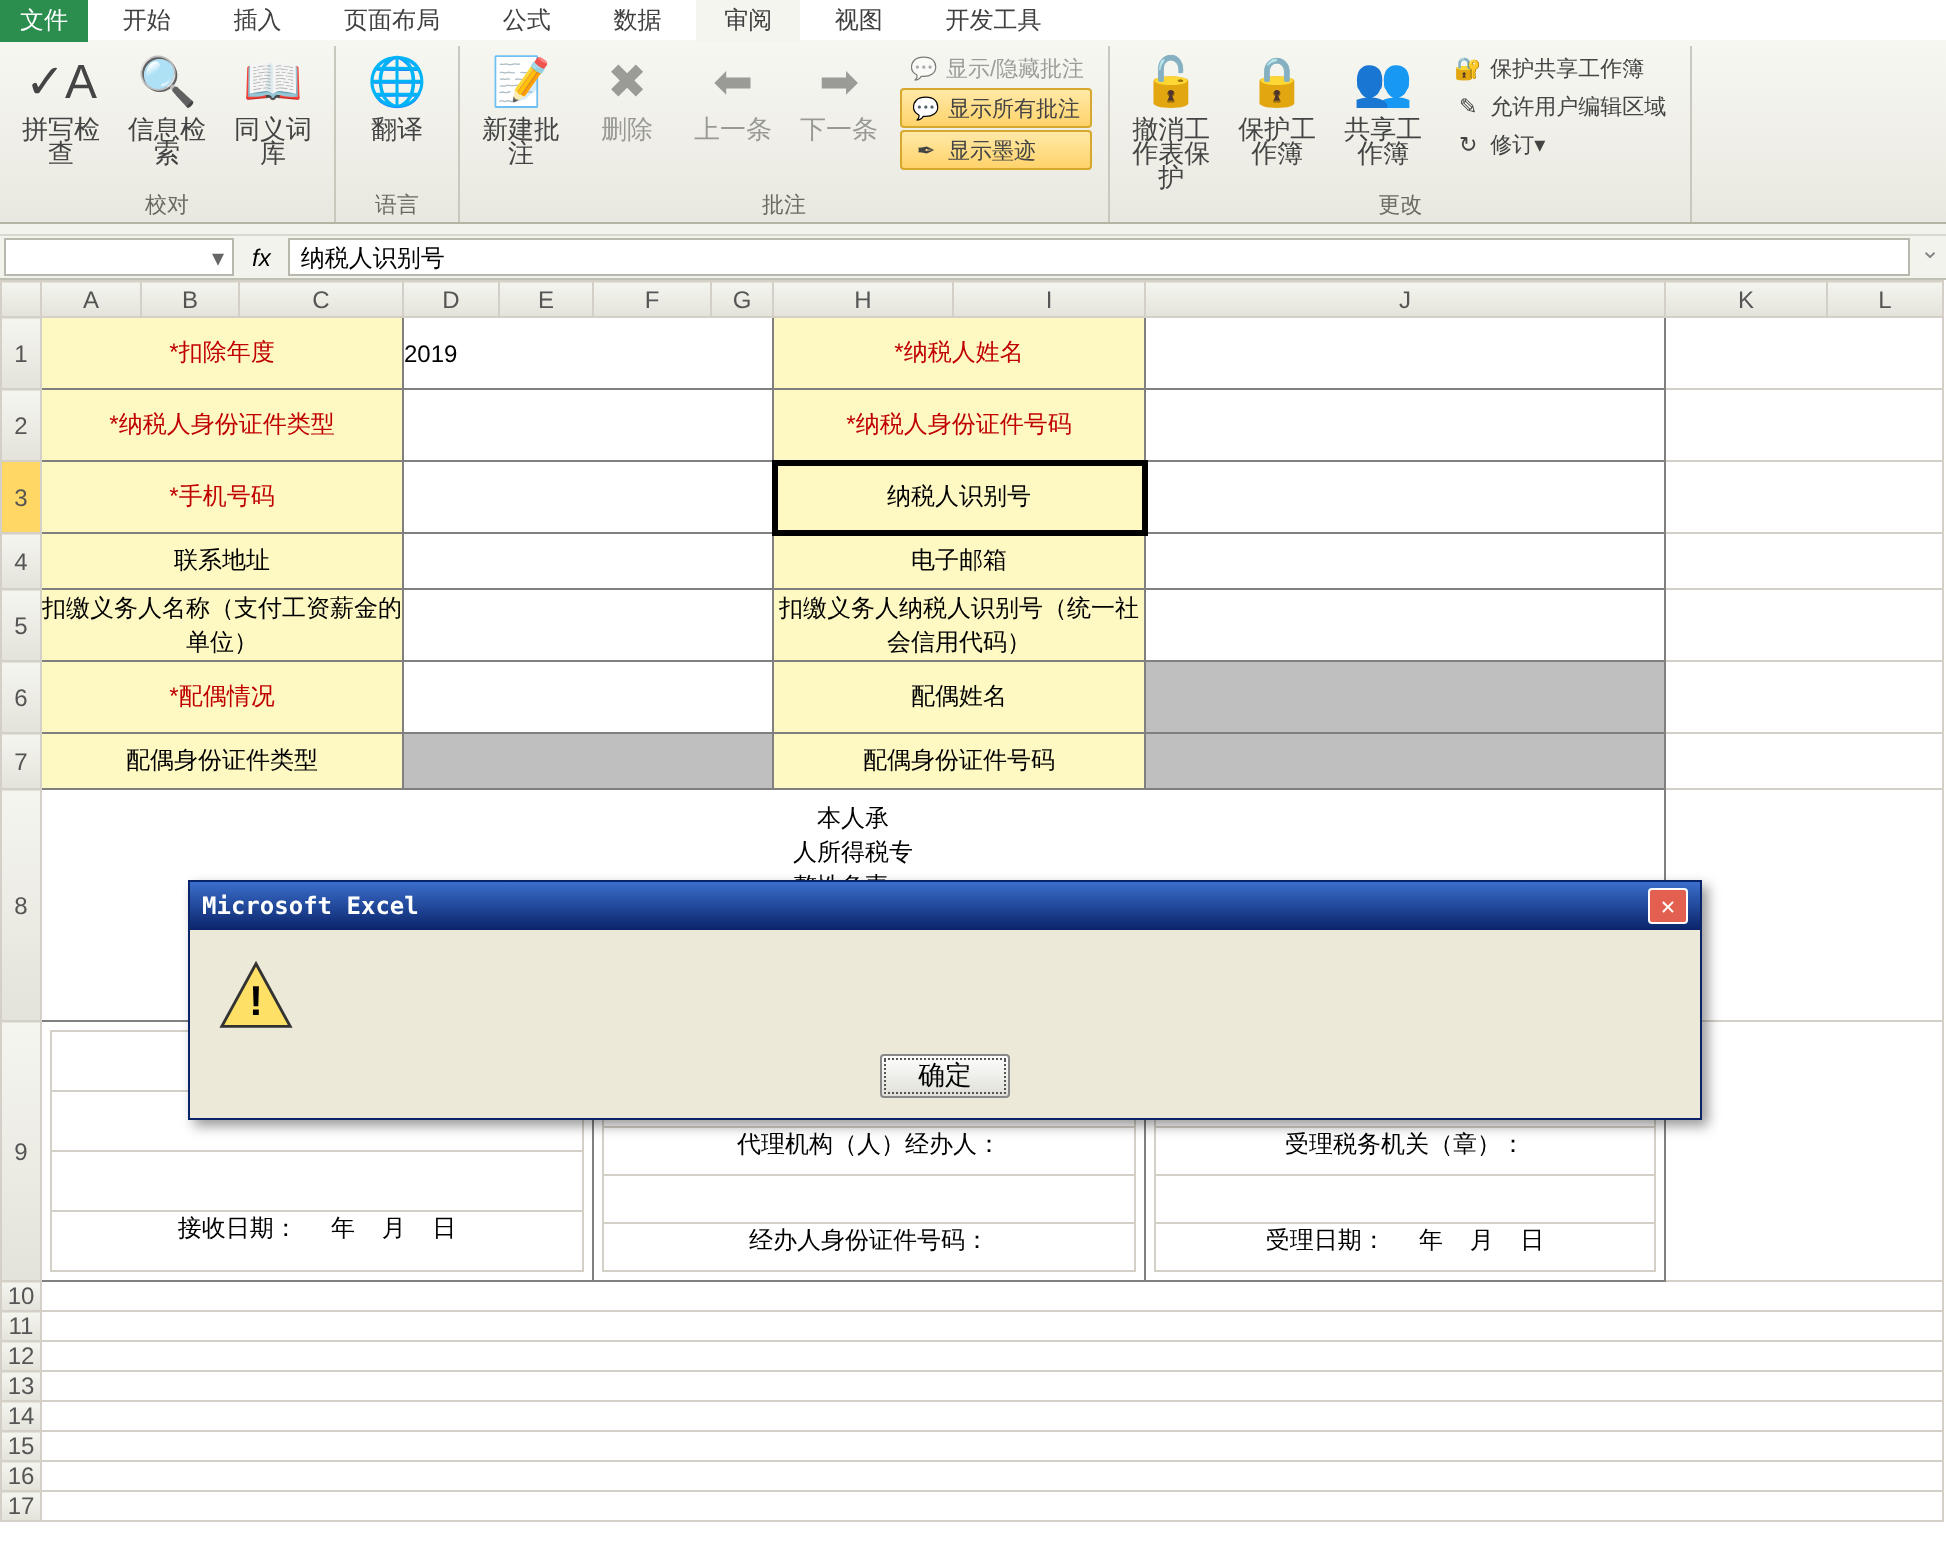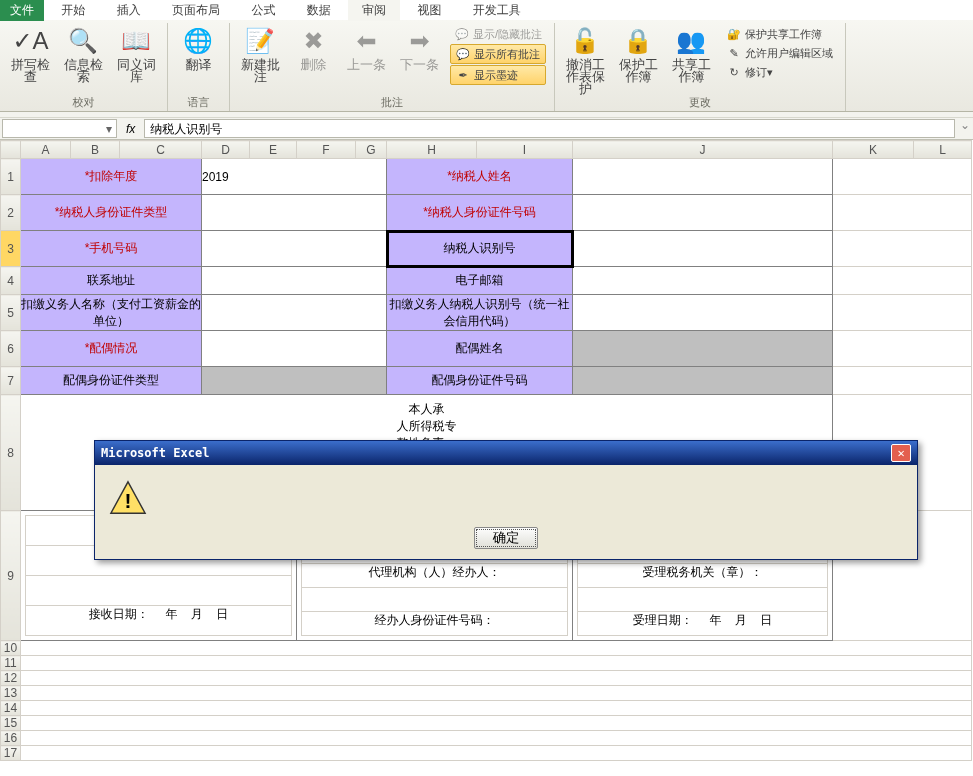--- a/index.html
+++ b/index.html
@@ -34,31 +34,31 @@
   table.grid { border-collapse: collapse; table-layout: fixed; }
   table.grid th, table.grid td { border: 1px solid #d4d0c8; padding: 0; font-size: 12px; }
   .colhdr th { background: linear-gradient(#f5f5f0,#e4e3da); color: #555; height: 18px; font-weight: normal; }
   .rowhdr { background: linear-gradient(#f5f5f0,#e4e3da); color: #555; text-align: center; width: 20px; font-weight: normal; }
   .corner { background: #e4e3da; width:20px; }
   .rowhdr.sel { background: #ffd764; }
   .cell { height: 14px; padding: 2px 4px; vertical-align: middle; }
   .bigrow .cell { height: 36px; }
   .medrow .cell { height: 28px; }
   .smrow .cell { height: 15px; }
-  .labelcell { background: #c4b5fd; text-align: center; border: 1px solid #808080 !important; color:#000;margin-left:21px; }
+  .labelcell { background: #fef9c3; text-align: center; border: 1px solid #808080 !important; color:#000;margin-left:21px; }
   .redtxt { color: #c00000; }
   .valcell { background: #fff; border: 1px solid #808080 !important; }
   .greycell { background: #bfbfbf; border: 1px solid #808080 !important; }
   .activecell { outline: 3px solid #000; outline-offset: -2px; }
   .txtleft { text-align: center; padding-left: 4px; }
   .innertable { width:100%; height:100%; border-collapse:collapse; }
   .innertable td { border:none; padding:0 2px; vertical-align:top; height:24px; }
 
   
-  .dialog { position: absolute; left: 94px; top: 440px; width: 824px; background: #ece9d8; border: 1px solid #0a246a; box-shadow: 3px 3px 6px rgba(0,0,0,0.4); }
+  .dialog { position: absolute; left: 94px; top: 440px; width: 757px; background: #ece9d8; border: 1px solid #0a246a; box-shadow: 3px 3px 6px rgba(0,0,0,0.4); }
   .dialog-title { background: linear-gradient(#3b6ecc,#0a246a); color: #fff; padding: 3px 6px; font-family: SimSun, monospace; font-weight: bold; display: flex; justify-content: space-between; align-items: center; }
   .dialog-close { background: #e35f4f; border: 1px solid #fff; width: 20px; height: 18px; display:flex; align-items:center; justify-content:center; color:#fff; font-weight:bold; border-radius:2px; }
   .dialog-body { padding: 14px 14px 10px 14px; display: flex; }
   .dialog-body .dicon { width: 38px; height: 38px; margin-right: 12px; }
   .dialog-body .dtext { flex:1; color: #000; line-height: 18px; }
   .dialog-btns { text-align: center; padding-bottom: 10px; }
   .dialog-btns button { padding: 1px 18px; border: 1px solid #888; background: linear-gradient(#fdfdfd,#e0e0d8); border-radius: 2px; outline: 1px dotted #555; outline-offset: -3px; }
 </style>
 </head>
 <body>

